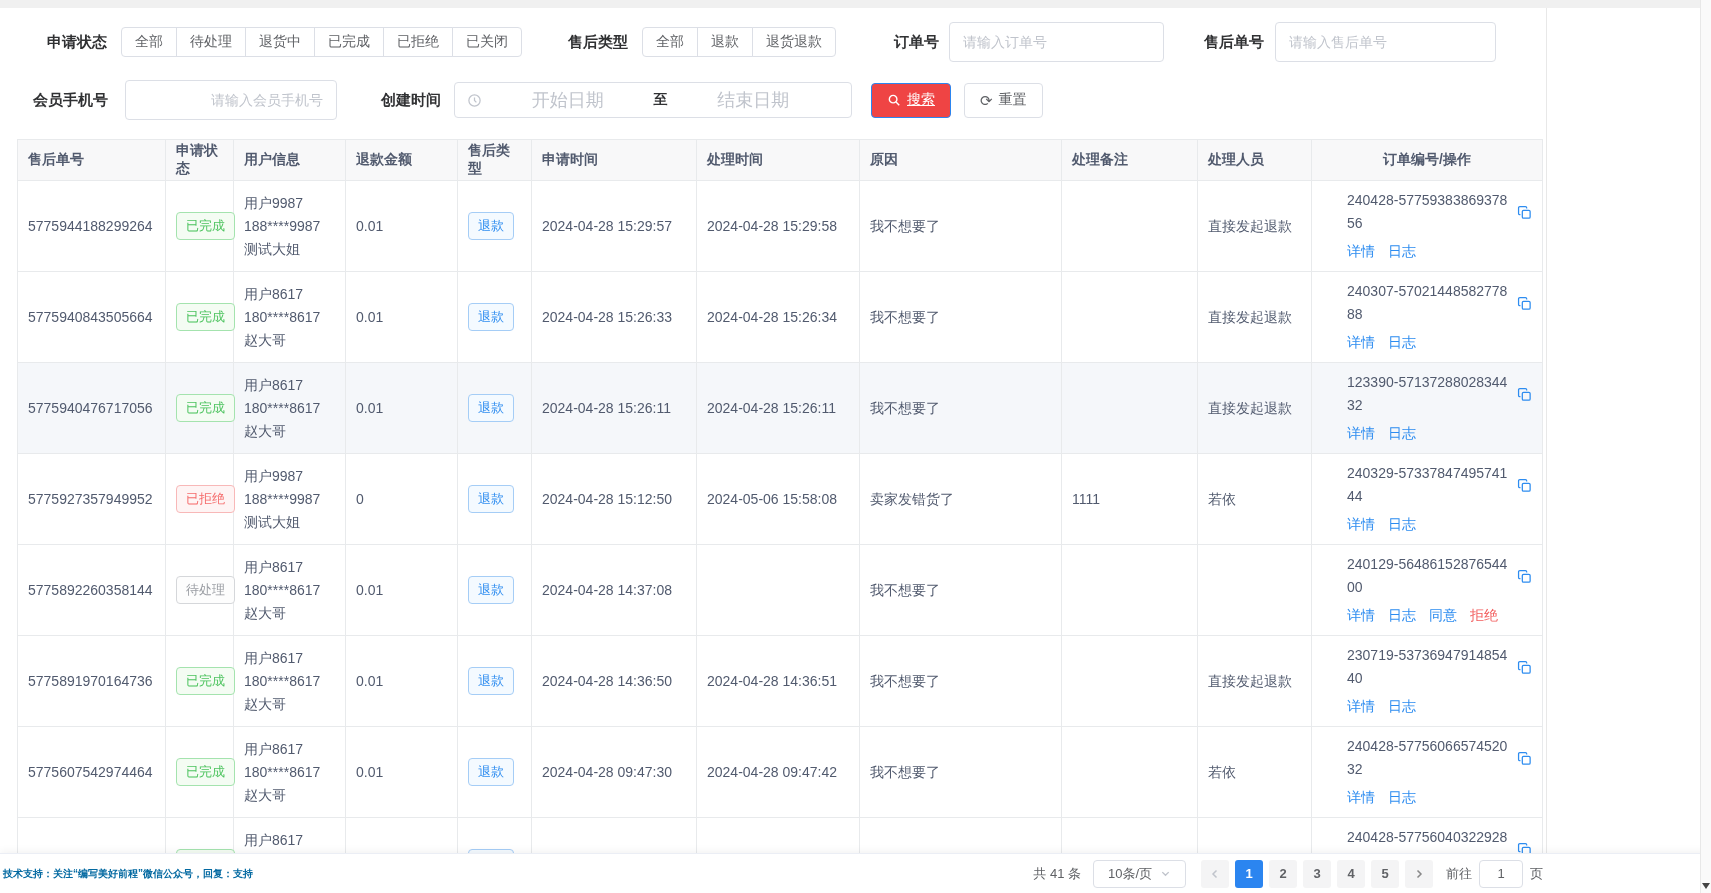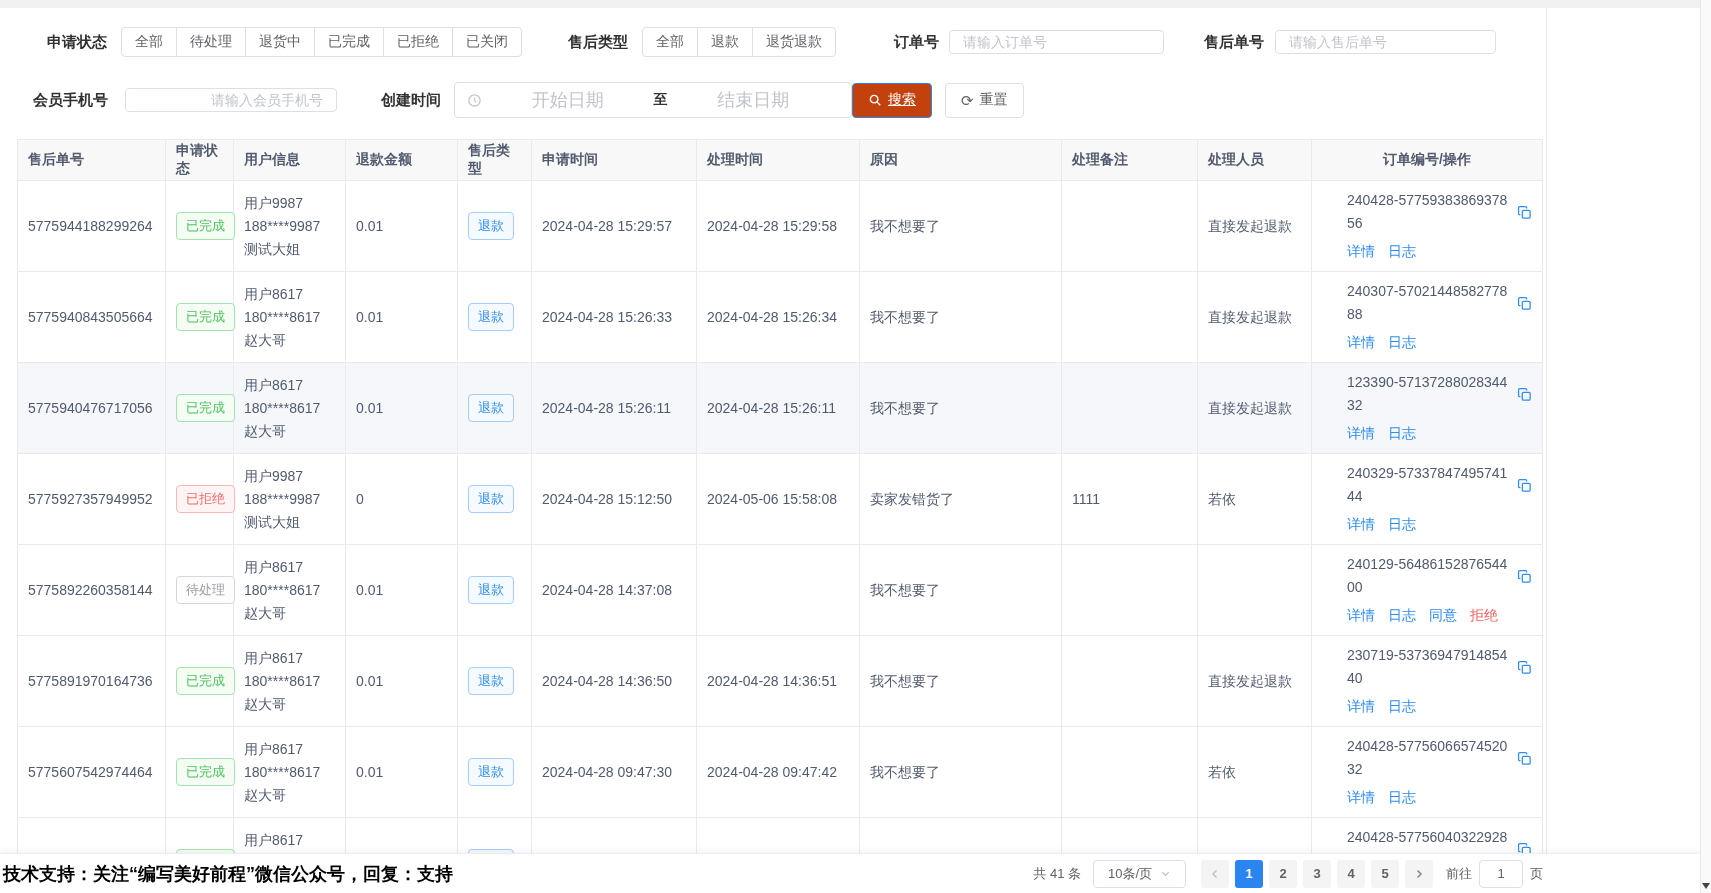--- a/index.html
+++ b/index.html
@@ -13,34 +13,34 @@
   
   .frow { display:flex; align-items:center; }
   .frow1 { margin:16px 0 0 47px; height:36px; }
   .frow2 { margin:22px 0 0 33px; height:36px; }
   .flabel { font-size:15px; font-weight:bold; color:#303133; white-space:nowrap; }
   .btn-group { display:inline-flex; margin-left:14px; }
   .gbtn { height:30px; padding:0 13px; background:#fff; border:1px solid #dcdfe6; margin-left:-1px;
     font-size:14px; color:#606266; cursor:pointer; white-space:nowrap; font-family:inherit; }
   .btn-group .gbtn:first-child { border-radius:4px 0 0 4px; margin-left:0; }
   .btn-group .gbtn:last-child { border-radius:0 4px 4px 0;text-align:center; }
-  .inp { height:24px; border:1px solid #dcdfe6; border-radius:4px; padding:0 13px; font-size:14px;
+  .inp { height:40px; border:1px solid #dcdfe6; border-radius:4px; padding:0 13px; font-size:14px;
     color:#8b5cf6; outline:none; font-family:inherit; }
   .inp::placeholder { color:#c0c4cc; }
   .ml-type { margin-left:46px; } .ml-order { margin-left:58px; } .ml-asno { margin-left:40px; }
   .w-order { width:215px; margin-left:10px; } .w-asno { width:221px; margin-left:11px; }
   .w-phone { width:212px; margin-left:17px;text-align:right; }
   .ml-ctime { margin-left:44px; }
   .date-range { width:398px; height:36px; margin-left:13px; border:1px solid #dcdfe6; border-radius:4px;
     display:flex; align-items:center; padding:0 12px; cursor:pointer; background:#fff; }
   .date-ph { flex:1; text-align:center; font-size:18px; color:#c0c4cc; }
   .date-sep { font-size:14px; color:#303133; font-weight:bold; }
   .btn { height:35px; border-radius:4px; font-size:14px; display:inline-flex; align-items:center;
     gap:6px; padding:0 15px; cursor:pointer; font-family:inherit; }
-  .btn-search { background:#c2410c; border:1px solid #2b85f0; color:#fff;text-decoration:underline; }
+  .btn-search { margin-left:19px; background:#ef4444; border:1px solid #2b85f0; color:#fff;text-decoration:underline; }
   .btn-reset { margin-left:13px; background:#fff; border:1px solid #dcdfe6; color:#606266; }
   .refresh-glyph { font-size:15px; line-height:1; color:#606266; }
 
   
   .table-wrap { margin:21px 0 0 17px; width:1526px; }
   table { border-collapse:collapse; table-layout:fixed; width:1526px; border:1px solid #e8eaec; }
   th { height:41px; background:#f8f8f9; font-size:14px; color:#515a6e; font-weight:bold;
     text-align:left; padding:0 10px; border-right:1px solid #e8eaec; border-bottom:1px solid #e8eaec; }
   th:last-child { text-align:center; }
   td { height:91px; padding:8px 10px; font-size:14px; color:#515a6e; vertical-align:middle;
@@ -56,21 +56,21 @@
   .order-cell { padding-left:35px; }
   .order-line { color:#515a6e; display:flex; align-items:center; gap:7px; }
   .ops { margin-top:5px; }
   .op-link { color:#2d8cf0; margin-right:13px; font-size:14px; text-decoration:none; cursor:pointer; }
   .op-danger { color:#f25c5c; }
 
   
   .bottombar { position:absolute; left:0; bottom:0; width:1711px; height:40px; background:#fff;
     border-top:1px solid #ebeef5; box-shadow:0 -2px 8px rgba(0,0,0,.05); display:flex;
     align-items:center; justify-content:space-between; z-index:20; }
-  .support { font-size:18px; font-weight:bold; color:#000000; padding-left:3px; white-space:nowrap; }
+  .support { font-size:10px; font-weight:bold; color:#0369a1; padding-left:3px; white-space:nowrap; }
   .pagination { display:flex; align-items:center; margin-right:168px; }
   .ptotal { font-size:13px; color:#606266; margin-right:12px; white-space:nowrap; }
   .psize { width:93px; height:28px; border:1px solid #dcdfe6; border-radius:4px; display:flex;
     align-items:center; justify-content:center; gap:8px; font-size:13px; color:#606266;
     margin-right:12px; cursor:pointer; background:#fff; }
   .pbtn { min-width:28px; height:28px; margin:0 3px; background:#f4f4f5; border-radius:3px;
     display:flex; align-items:center; justify-content:center; font-size:13px; font-weight:bold;
     color:#606266; cursor:pointer; border:none; font-family:inherit; }
   .pbtn.active { background:#2b85f0; color:#fff; }
   .pbtn.disabled { color:#c0c4cc; cursor:default; }

